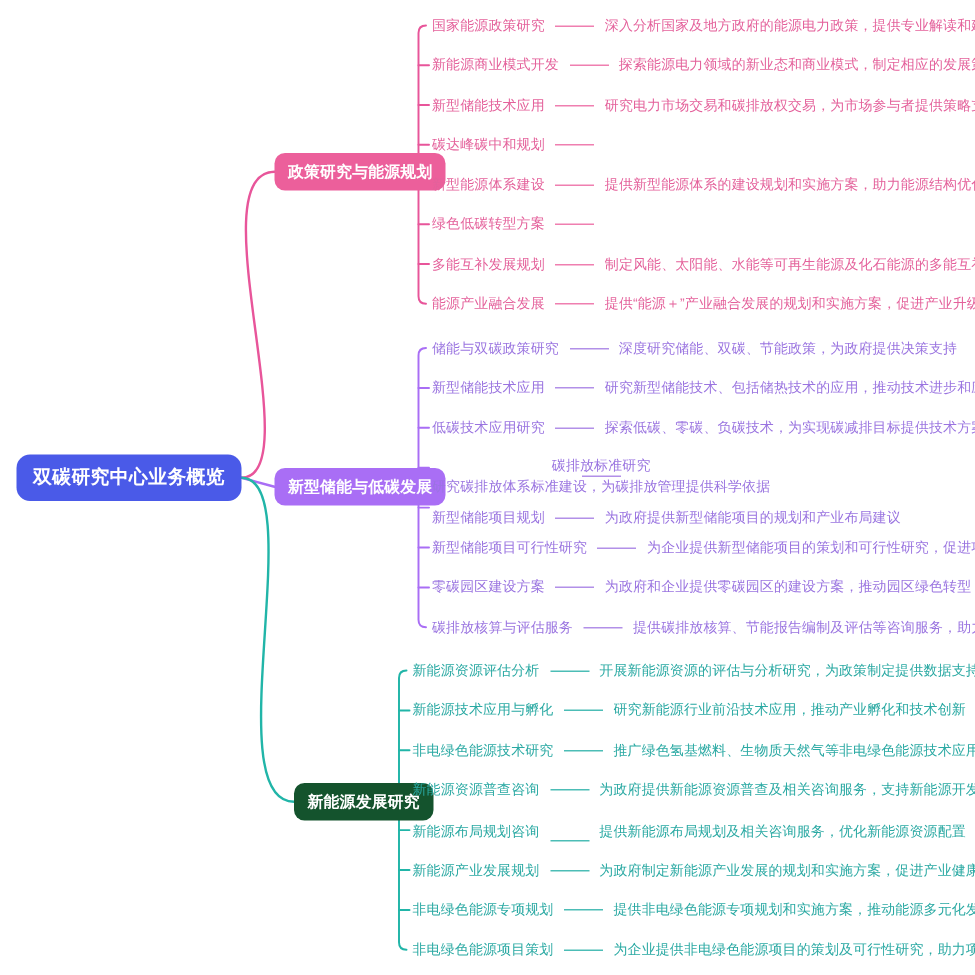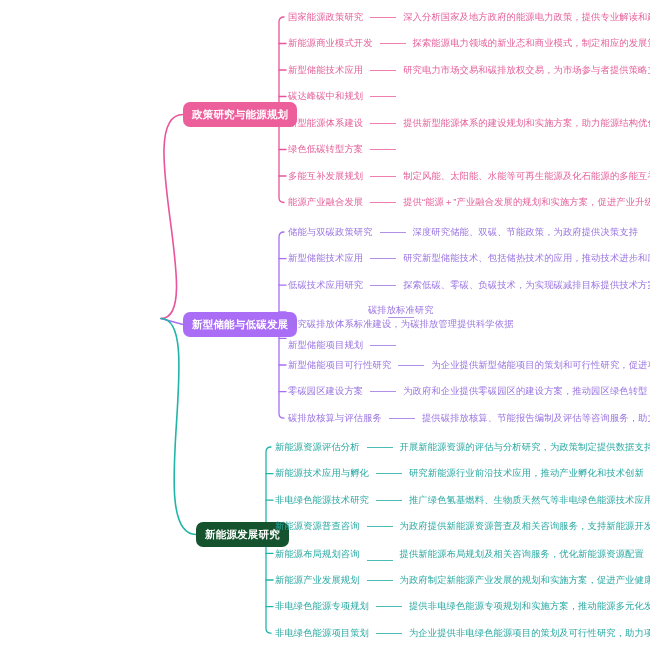--- a/index.html
+++ b/index.html
@@ -130,20 +130,23 @@
       <path d="M281 534.5 L266 534.5" stroke="#21b5a8" fill="none" stroke-width="1.3" stroke-linecap="round"></path>
       <path d="M271 447 Q266 447 266 452 L266 628.2 Q266 633.2 271 633.2" stroke="#21b5a8" fill="none" stroke-width="1.3" stroke-linecap="round"></path>
       <path d="M266 473.6 L273 473.6" stroke="#21b5a8" fill="none" stroke-width="1.3" stroke-linecap="round"></path>
       <path d="M266 500.2 L273 500.2" stroke="#21b5a8" fill="none" stroke-width="1.3" stroke-linecap="round"></path>
       <path d="M266 526.8 L273 526.8" stroke="#21b5a8" fill="none" stroke-width="1.3" stroke-linecap="round"></path>
       <path d="M266 553.4 L273 553.4" stroke="#21b5a8" fill="none" stroke-width="1.3" stroke-linecap="round"></path>
       <path d="M266 580 L273 580" stroke="#21b5a8" fill="none" stroke-width="1.3" stroke-linecap="round"></path>
       <path d="M266 606.6 L273 606.6" stroke="#21b5a8" fill="none" stroke-width="1.3" stroke-linecap="round"></path>
     </svg>
 
+  <div class="root-node">
+    <span class="label">双碳研究中心业务概览</span>
+  </div>
 
   <div class="branch-node" id="branch-0">
     <span class="label">政策研究与能源规划</span>
   </div>
   <div class="branch-node" id="branch-1">
     <span class="label">新型储能与低碳发展</span>
   </div>
   <div class="branch-node" id="branch-2">
     <span class="label">新能源发展研究</span>
   </div>
@@ -203,20 +206,21 @@
         <span class="leaf-desc">探索低碳、零碳、负碳技术，为实现碳减排目标提供技术方案</span>
       </div>
       <div class="leaf-row g1" style="left: 288px; top: 303.8px; flex-direction: column;">
         <span class="leaf-title">碳排放标准研究</span>
         <span class="leaf-dash"></span>
         <span class="leaf-desc">研究碳排放体系标准建设，为碳排放管理提供科学依据</span>
       </div>
       <div class="leaf-row g1" style="left: 288px; top: 337px;">
         <span class="leaf-title">新型储能项目规划</span>
         <span class="leaf-dash"></span>
+        <span class="leaf-desc">为政府提供新型储能项目的规划和产业布局建议</span>
       </div>
       <div class="leaf-row g1" style="left: 288px; top: 357px;">
         <span class="leaf-title">新型储能项目可行性研究</span>
         <span class="leaf-dash"></span>
         <span class="leaf-desc">为企业提供新型储能项目的策划和可行性研究，促进项目落地</span>
       </div>
       <div class="leaf-row g1" style="left: 288px; top: 383.6px;">
         <span class="leaf-title">零碳园区建设方案</span>
         <span class="leaf-dash"></span>
         <span class="leaf-desc">为政府和企业提供零碳园区的建设方案，推动园区绿色转型</span>

